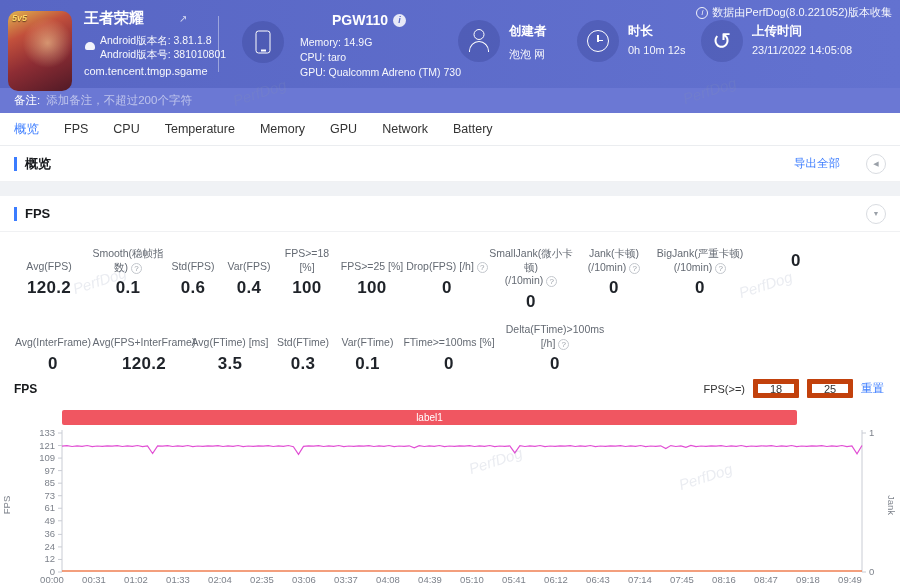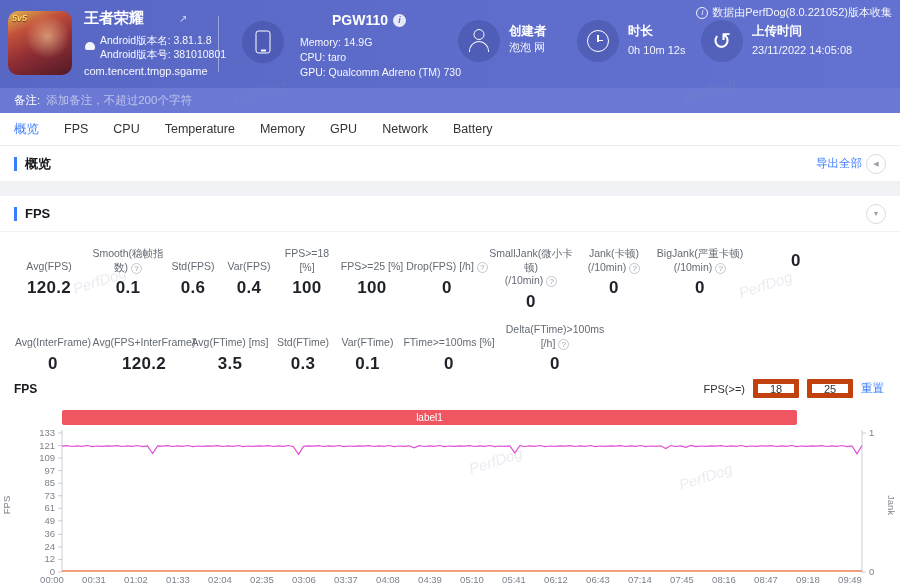--- a/index.html
+++ b/index.html
@@ -2,21 +2,21 @@
 <html><head>
 <meta charset="utf-8">
 <style>
   * { box-sizing: border-box; }
   body { margin:0; width:900px; height:586px; overflow:hidden; background:#fff;
          font-family:"Liberation Sans","DejaVu Sans",sans-serif; }
   .page { position:relative; width:900px; height:586px; background:#fff; }
 
   
   .header { position:relative; height:88px; background:linear-gradient(90deg,#5866c4,#6372d0); color:#fff; }
-  .app-icon { position:absolute; left:8px; top:11px; width:64px; height:64px; border-radius:10px; overflow:hidden;
+  .app-icon { position:absolute; left:8px; top:11px; width:64px; height:80px; border-radius:10px; overflow:hidden;
     background: radial-gradient(circle at 62% 40%, rgba(255,222,160,0.55), rgba(255,222,160,0) 40%),
                 linear-gradient(155deg,#e0b54f 0%,#c2503c 28%,#8e2d34 58%,#511a26 100%); }
   .app-badge { position:absolute; left:4px; top:2px; color:#ffd764; font-size:9px; font-weight:bold; font-style:italic; text-shadow:0 1px 1px rgba(0,0,0,.5); }
   .app-title { position:absolute; left:84px; top:9px; font-size:15px; font-weight:bold; }
   .share-ic { position:absolute; left:179px; top:13px; font-size:10px; opacity:.75; }
   .android-ic { position:absolute; left:85px; top:42px; width:10px; height:8px; background:#fff; border-radius:5px 5px 2px 2px; opacity:.92; }
   .ver1 { position:absolute; left:100px; top:34px; font-size:10.5px; opacity:.95; }
   .ver2 { position:absolute; left:100px; top:48px; font-size:10.5px; opacity:.95; }
   .pkg  { position:absolute; left:84px; top:65px; font-size:11px; opacity:.95; }
   .hdivider { position:absolute; left:218px; top:16px; width:1px; height:56px; background:rgba(255,255,255,.4); }
@@ -43,21 +43,21 @@
   .remark { height:25px; background:#6b78d4; display:flex; align-items:center; padding-left:14px; font-size:11.5px; color:#fff; }
   .remark .lab { font-weight:normal; }
   .remark .ph { color:rgba(255,255,255,.55); margin-left:6px; }
   .tabs { height:33px; display:flex; align-items:center; padding-left:14px; border-bottom:1px solid #ebedf0; background:#fff; }
   .tab { font-size:12.5px; color:#333; margin-right:25px; cursor:pointer; }
   .tab.active { color:#3b7cff; }
 
   
   .section-row { height:36px; display:flex; align-items:center; padding:0 14px; border-bottom:1px solid #f0f1f3; background:#fff; }
   .sec-title { font-size:13px; font-weight:bold; color:#17191c; padding-left:8px; border-left:3px solid #3b7cff; line-height:14px; }
-  .row-right { margin-left:auto; display:flex; align-items:center; gap:4px; }
+  .row-right { margin-left:auto; display:flex; align-items:center; gap:26px; }
   .link { color:#3b7cff; font-size:11.5px; cursor:pointer; }
   .circle-btn { width:20px; height:20px; border:1px solid #d9dce1; border-radius:50%; display:flex; align-items:center; justify-content:center; font-size:7px; color:#9aa0a8; background:#fff; cursor:pointer; }
   .gap { height:14px; background:#f0f2f5; }
 
   
   .stats-row { display:flex; margin-left:6px; }
   .r1 { margin-top:15px; } .r2 { margin-top:11px; }
   .stat { display:flex; flex-direction:column; align-items:center; }
   .stat .lbl { font-size:10.5px; color:#646a73; text-align:center; line-height:1.3; display:flex; flex-direction:column; justify-content:flex-end; min-height:27px; }
   .stat .val { font-size:17px; font-weight:bold; color:#1f2329; margin-top:4px; letter-spacing:.3px; }
@@ -98,21 +98,21 @@
       <span class="info-ic">i</span>
     </div>
     <div class="dev-line" style="top:36px">Memory: 14.9G</div>
     <div class="dev-line" style="top:51px">CPU: taro</div>
     <div class="dev-line" style="top:66px">GPU: Qualcomm Adreno (TM) 730</div>
 
     <div class="icircle c-person">
         <span class="ic-person"></span>
       </div>
     <div class="h-label" style="left:509px;top:23px">创建者</div>
-    <div class="h-value" style="left:509px;top:40px">泡泡 网</div>
+    <div class="h-value" style="left:509px;top:47px">泡泡 网</div>
 
     <div class="icircle c-clock">
         <span class="ic-clock"></span>
       </div>
     <div class="h-label" style="left:628px;top:23px">时长</div>
     <div class="h-value" style="left:628px;top:44px">0h 10m 12s</div>
 
     <div class="icircle c-hist">
         <span class="ic-hist">↺</span>
       </div>

